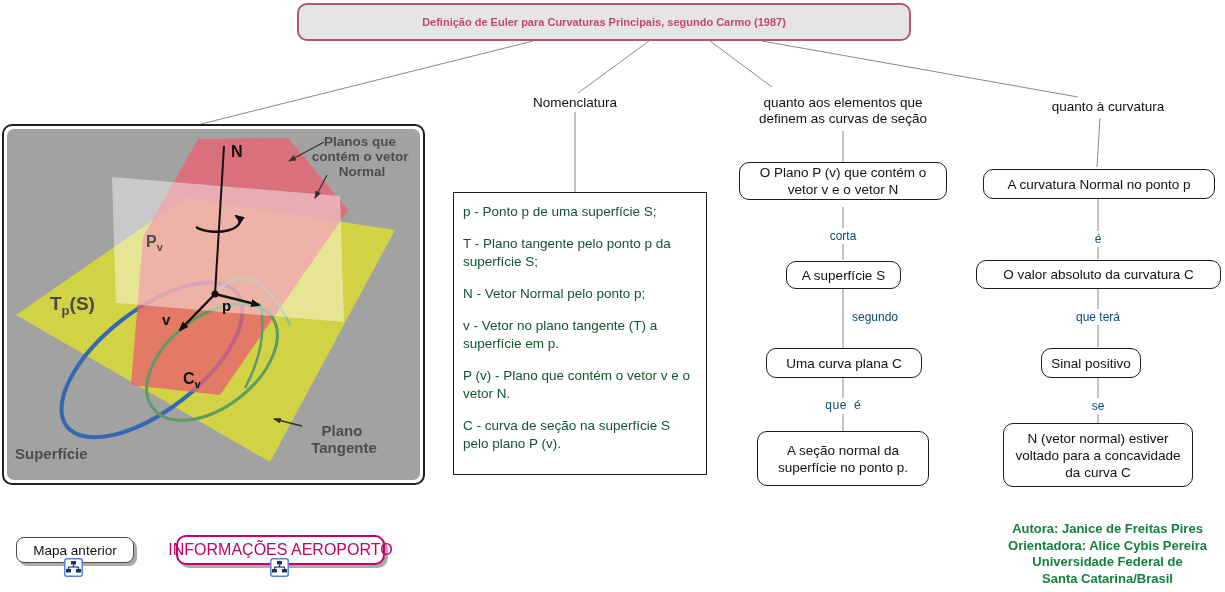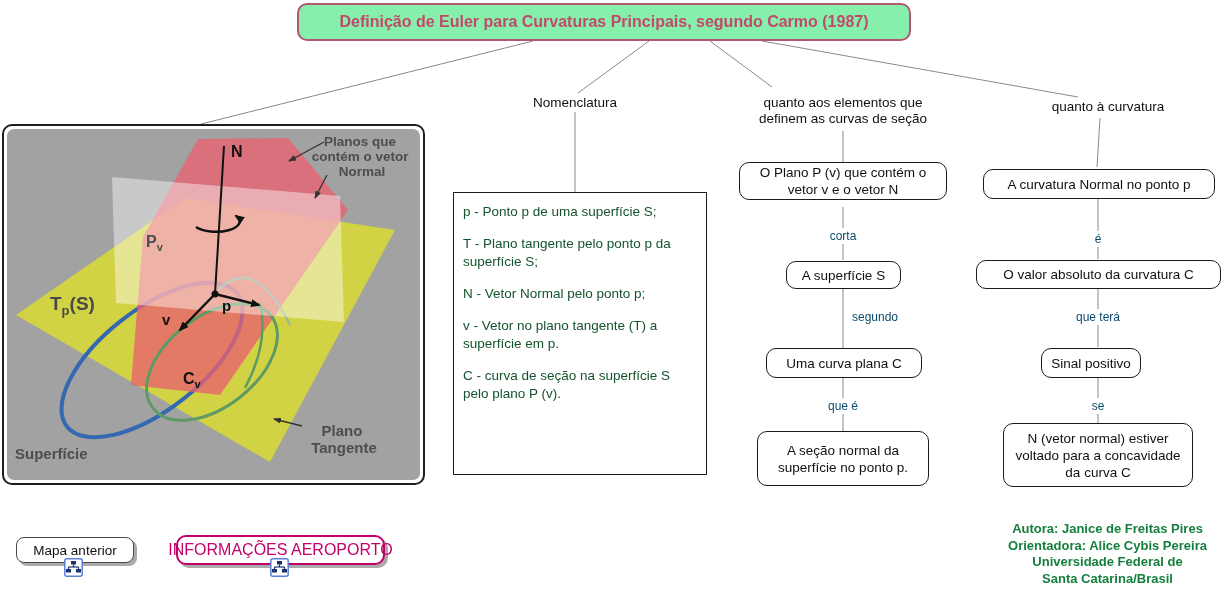--- a/index.html
+++ b/index.html
@@ -6,23 +6,23 @@
   .stage {
     position:relative; width:1225px; height:592px;
     font-family:"Liberation Sans", sans-serif;
     background:#ffffff; overflow:hidden;
   }
   .lines-overlay { position:absolute; left:0; top:0; width:1225px; height:592px; pointer-events:none; }
 
   .title-box {
     position:absolute; left:297px; top:3px; width:614px; height:38px;
     box-sizing:border-box;
-    background:#86efac; border:2.5px solid #b5566f; border-radius:10px;
+    background:#e5e5e5; border:2.5px solid #b5566f; border-radius:10px;
     display:flex; align-items:center; justify-content:center;
-    font-size:16px; font-weight:bold; color:#c04a6b; white-space:nowrap;
+    font-size:11px; font-weight:bold; color:#c04a6b; white-space:nowrap;
   }
 
   .branch-label {
     position:absolute; transform:translate(-50%,-50%);
     font-size:13.5px; color:#111; text-align:center; line-height:16px;
     background:#fff; padding:0 3px; white-space:nowrap;
   }
 
   .cnode {
     position:absolute; box-sizing:border-box;
@@ -107,36 +107,37 @@
     <span>quanto aos elementos que</span><br>
     <span>definem as curvas de seção</span>
   </div>
   <div class="branch-label" style="left:1108px; top:107px;">quanto à curvatura</div>
 
   <div class="nomen-box">
     <p>p - Ponto p de uma superfície S;</p>
     <p>T - Plano tangente pelo ponto p da superfície S;</p>
     <p>N - Vetor Normal pelo ponto p;</p>
     <p>v - Vetor no plano tangente (T) a superfície em p.</p>
+    <p>P (v) - Plano que contém o vetor v e o vetor N.</p>
     <p>C - curva de seção na superfície S pelo plano P (v).</p>
   </div>
 
   <div class="cnode" style="left:739px; top:162px; width:208px; height:38px;">O Plano P (v)  que contém o vetor v e o vetor N</div>
   <div class="cnode" style="left:786px; top:261px; width:115px; height:28px;">A superfície S</div>
   <div class="cnode" style="left:766px; top:348px; width:156px; height:30px;">Uma curva plana C</div>
   <div class="cnode" style="left:757px; top:431px; width:172px; height:55px;">A seção normal da superfície no ponto p.</div>
 
   <div class="cnode" style="left:983px; top:169px; width:232px; height:30px;">A curvatura Normal no ponto p</div>
   <div class="cnode" style="left:976px; top:260px; width:245px; height:29px;">O valor absoluto da curvatura C</div>
   <div class="cnode" style="left:1041px; top:348px; width:100px; height:30px;">Sinal positivo</div>
   <div class="cnode" style="left:1003px; top:423px; width:190px; height:64px;">N (vetor normal) estiver voltado para a concavidade da curva C</div>
 
   <div class="link-word" style="left:843px; top:236px;">corta</div>
   <div class="link-word" style="left:843px; top:317px;margin-left:32px;">segundo</div>
-  <div class="link-word" style="left:843px; top:406px;">que é</div>
+  <div class="link-word" style="left:843px; top:406px;font-family:Liberation Mono, monospace;">que é</div>
   <div class="link-word" style="left:1098px; top:239px;">é</div>
   <div class="link-word" style="left:1098px; top:317px;">que terá</div>
   <div class="link-word" style="left:1098px; top:406px;">se</div>
 
   <div class="figure-frame">
     <svg width="413" height="351" viewBox="0 0 413 351">
       <defs>
         <marker id="ah-bold" viewBox="0 0 10 8" refX="8" refY="4" markerWidth="10" markerHeight="8" orient="auto" markerUnits="userSpaceOnUse">
           <path d="M0,0 L10,4 L0,8 z" fill="#111"></path>
         </marker>

